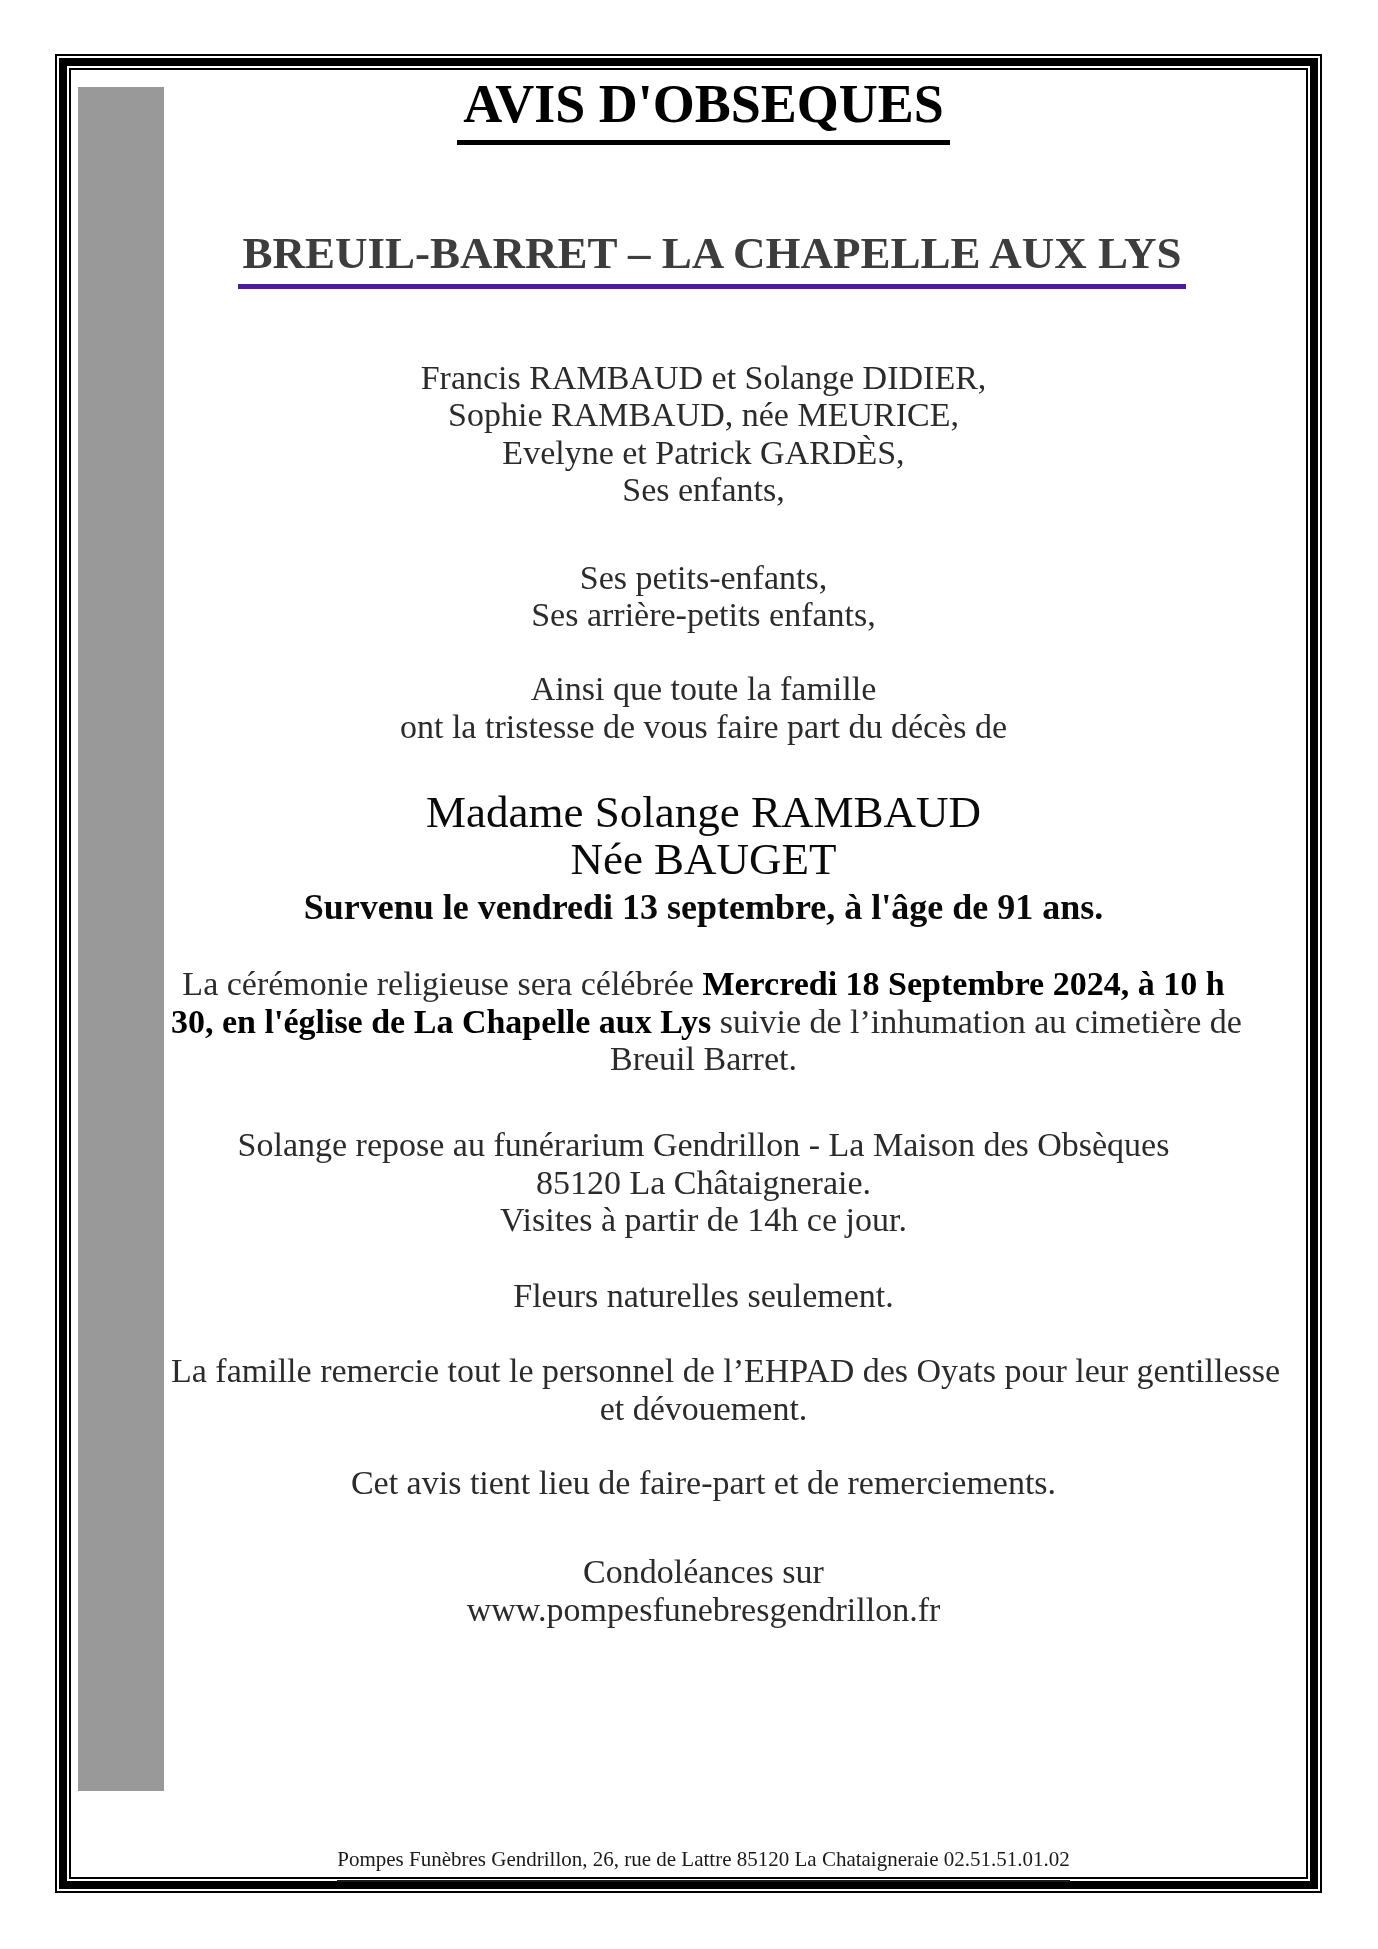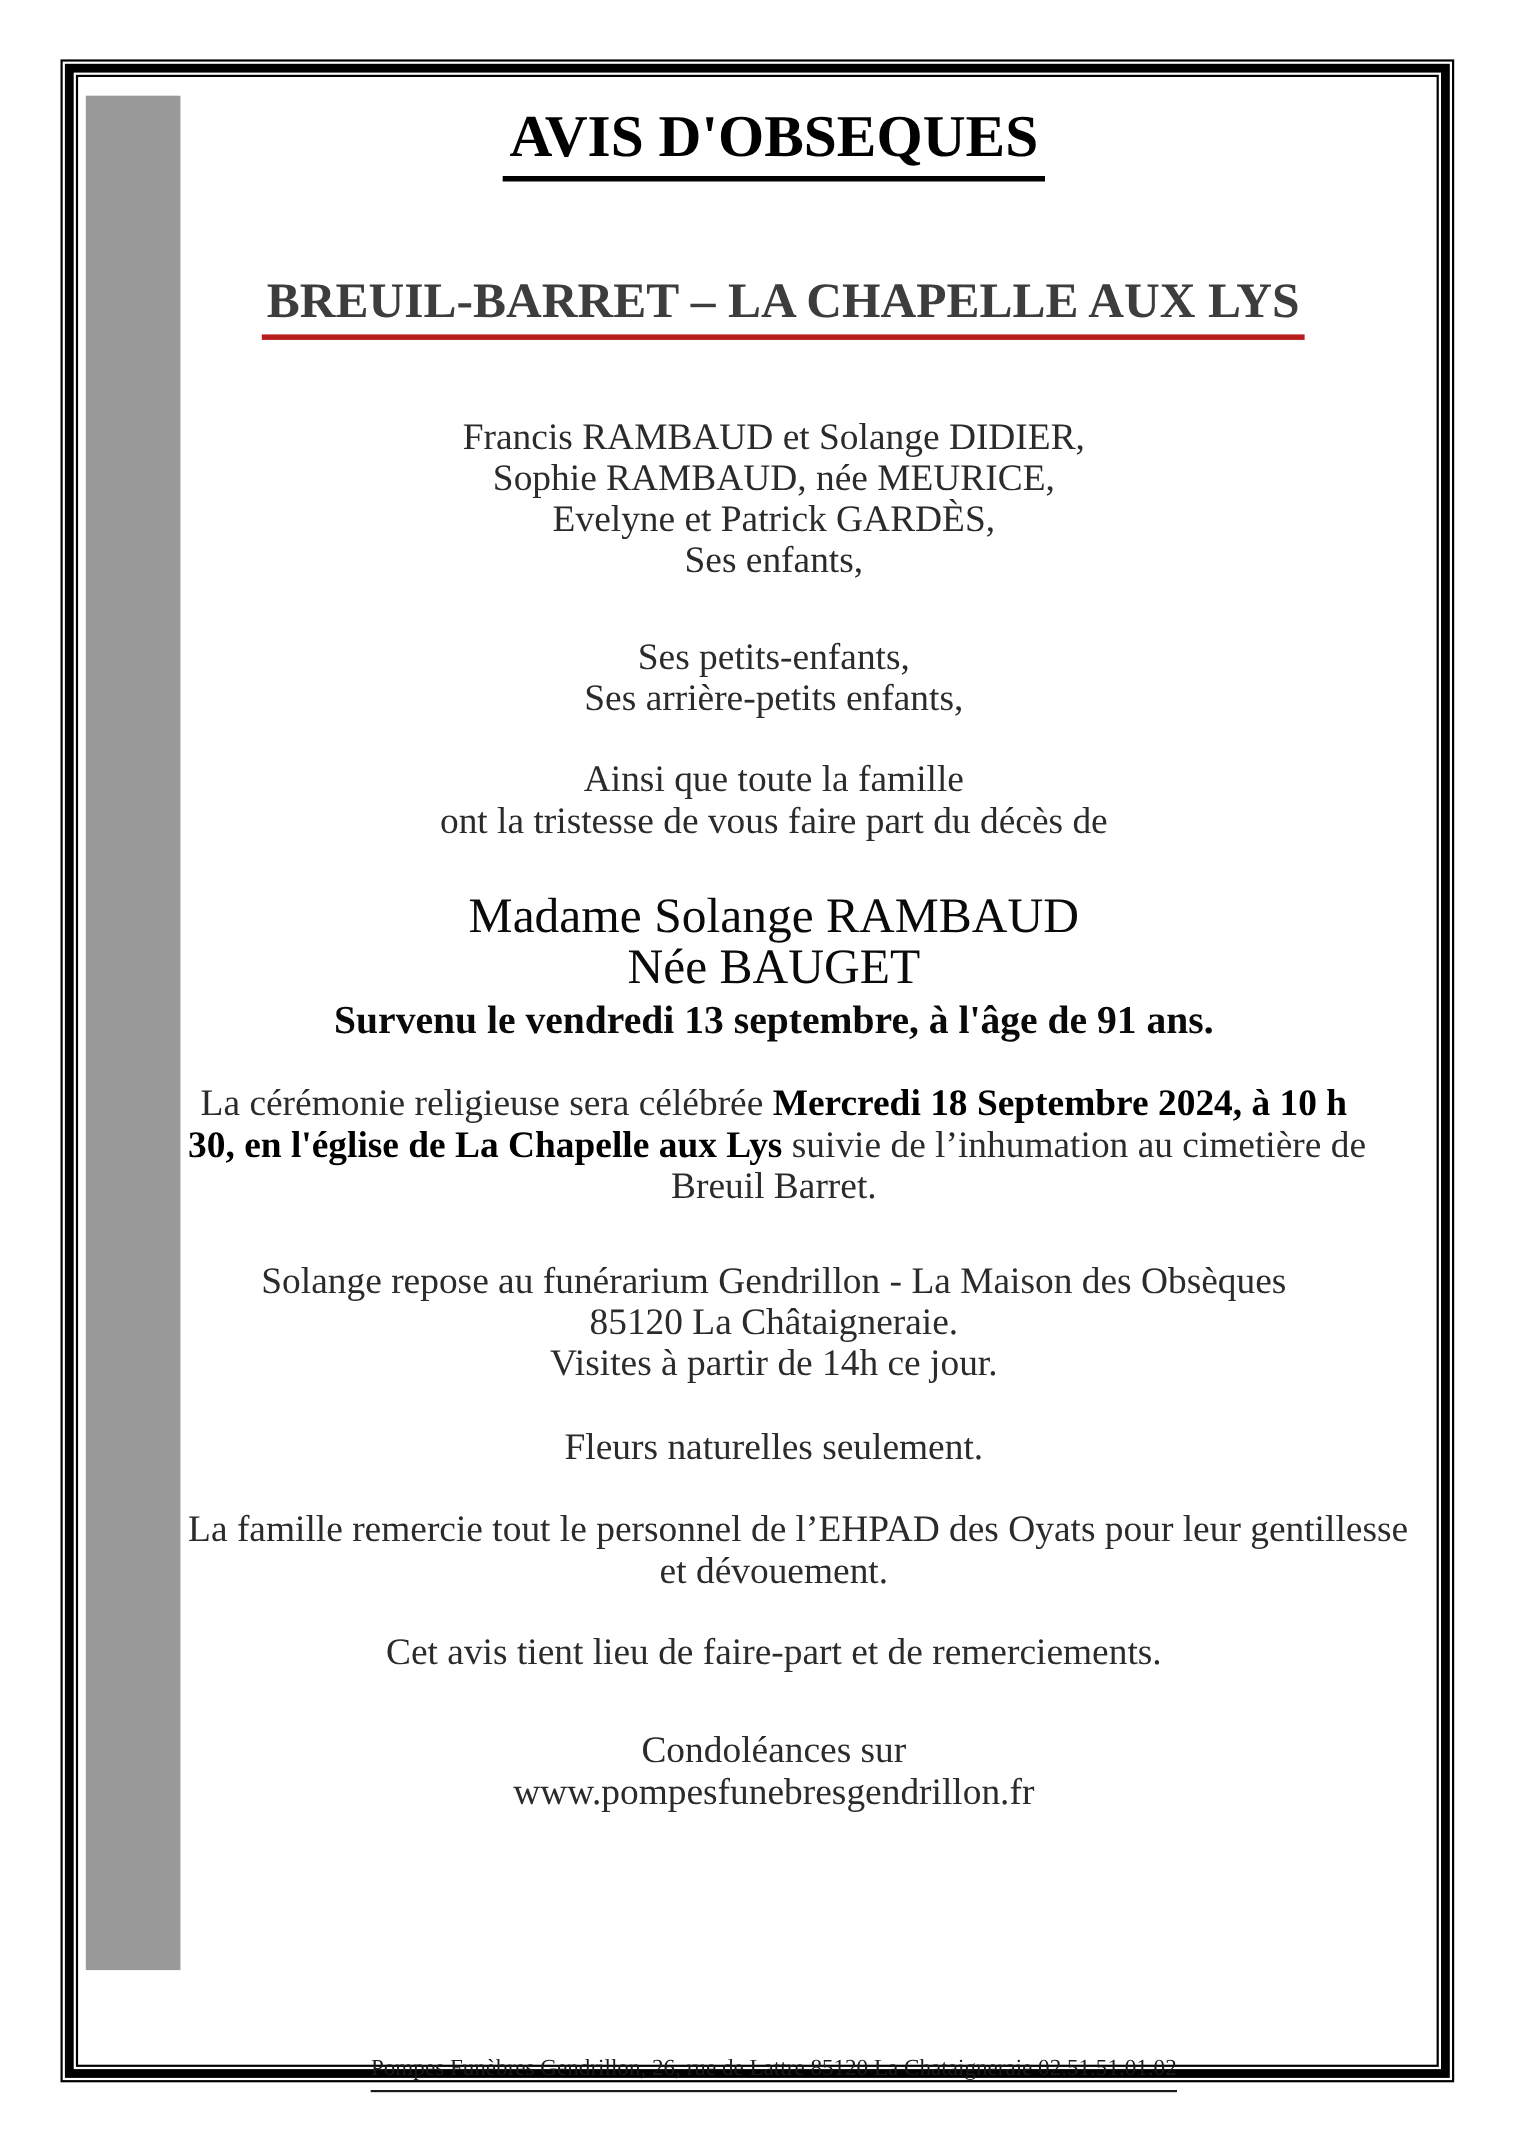--- a/index.html
+++ b/index.html
@@ -42,30 +42,29 @@
   .line { white-space: nowrap; }
   .t-title {
     margin-top: 4px;
     font-size: 54px; line-height: 60px;
     font-weight: bold; color: #000;
   }
   .t-title .u {
     display: inline-block;
     border-bottom: 5px solid #000;
     padding: 0 6px 6px 6px;
-    margin-top: 20px;
   }
   .t-heading {
     margin-top: 82px;
     font-size: 45px; line-height: 52px;
     font-weight: bold; color: #3d3d3d;
   }
   .t-heading .u {
     display: inline-block;
-    border-bottom: 5px solid #b91c1c;
+    border-bottom: 5px solid #4c1d95;
     padding: 0 4px 5px 4px;
     margin-left: 17px;
   }
   .names        { margin-top: 70px; }
   .descendants  { margin-top: 50px; }
   .intro        { margin-top: 37px; }
   .deceased-name {
     margin-top: 44px;
     font-size: 45px; line-height: 47px;
     font-weight: normal; color: #0a0a0a;

